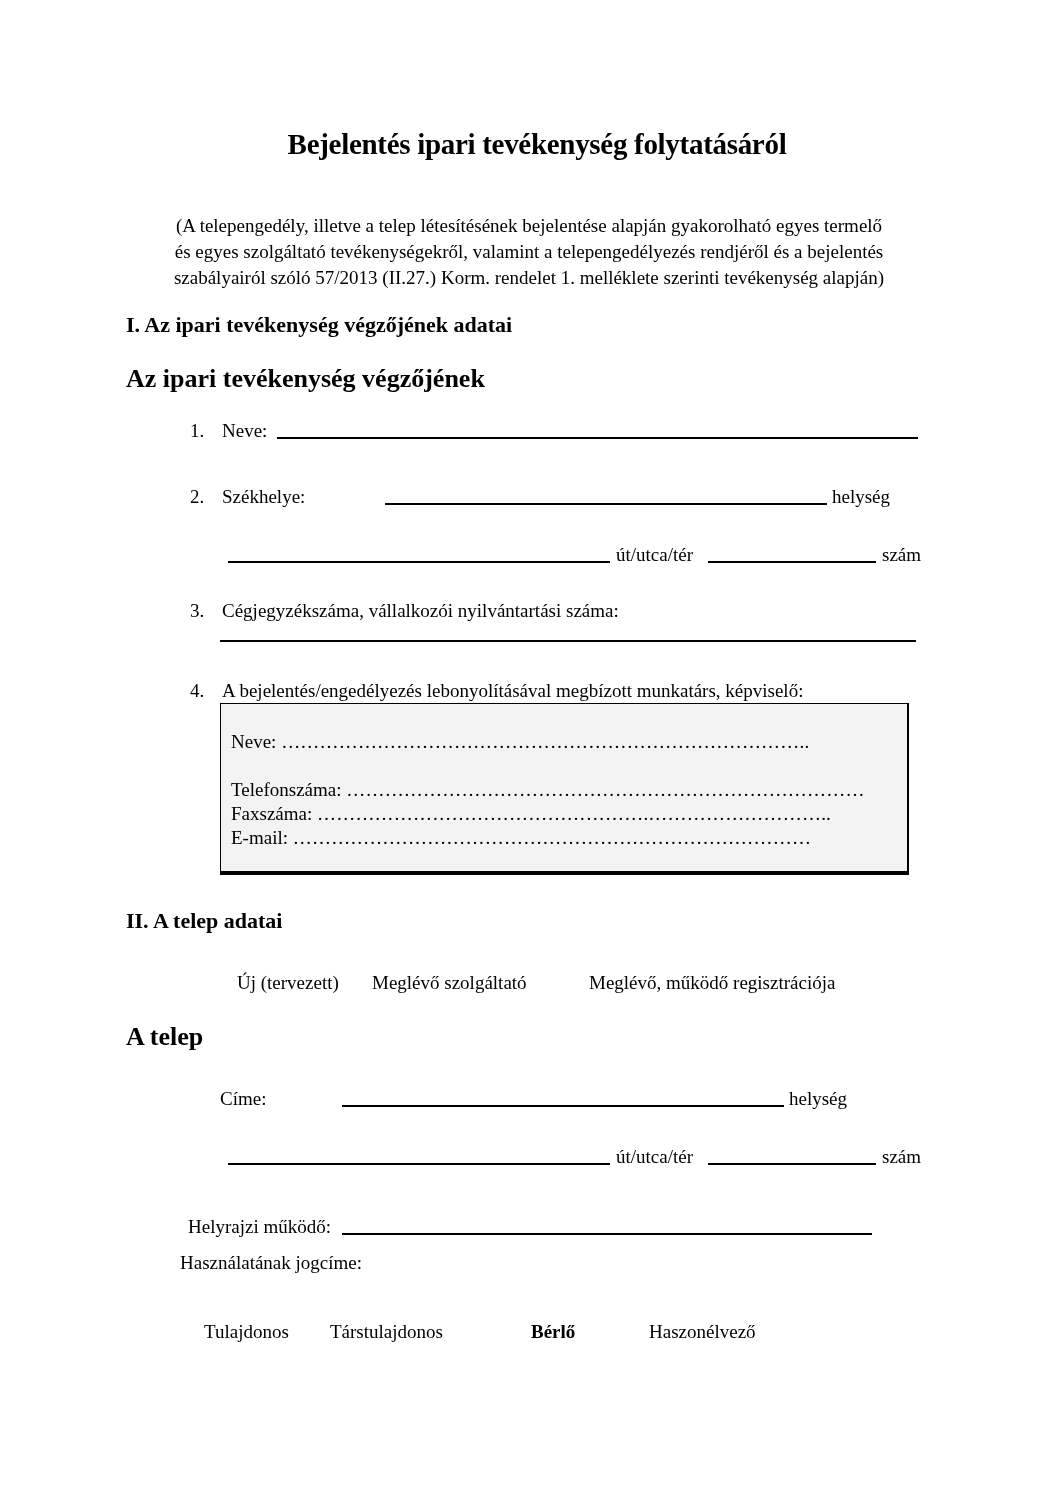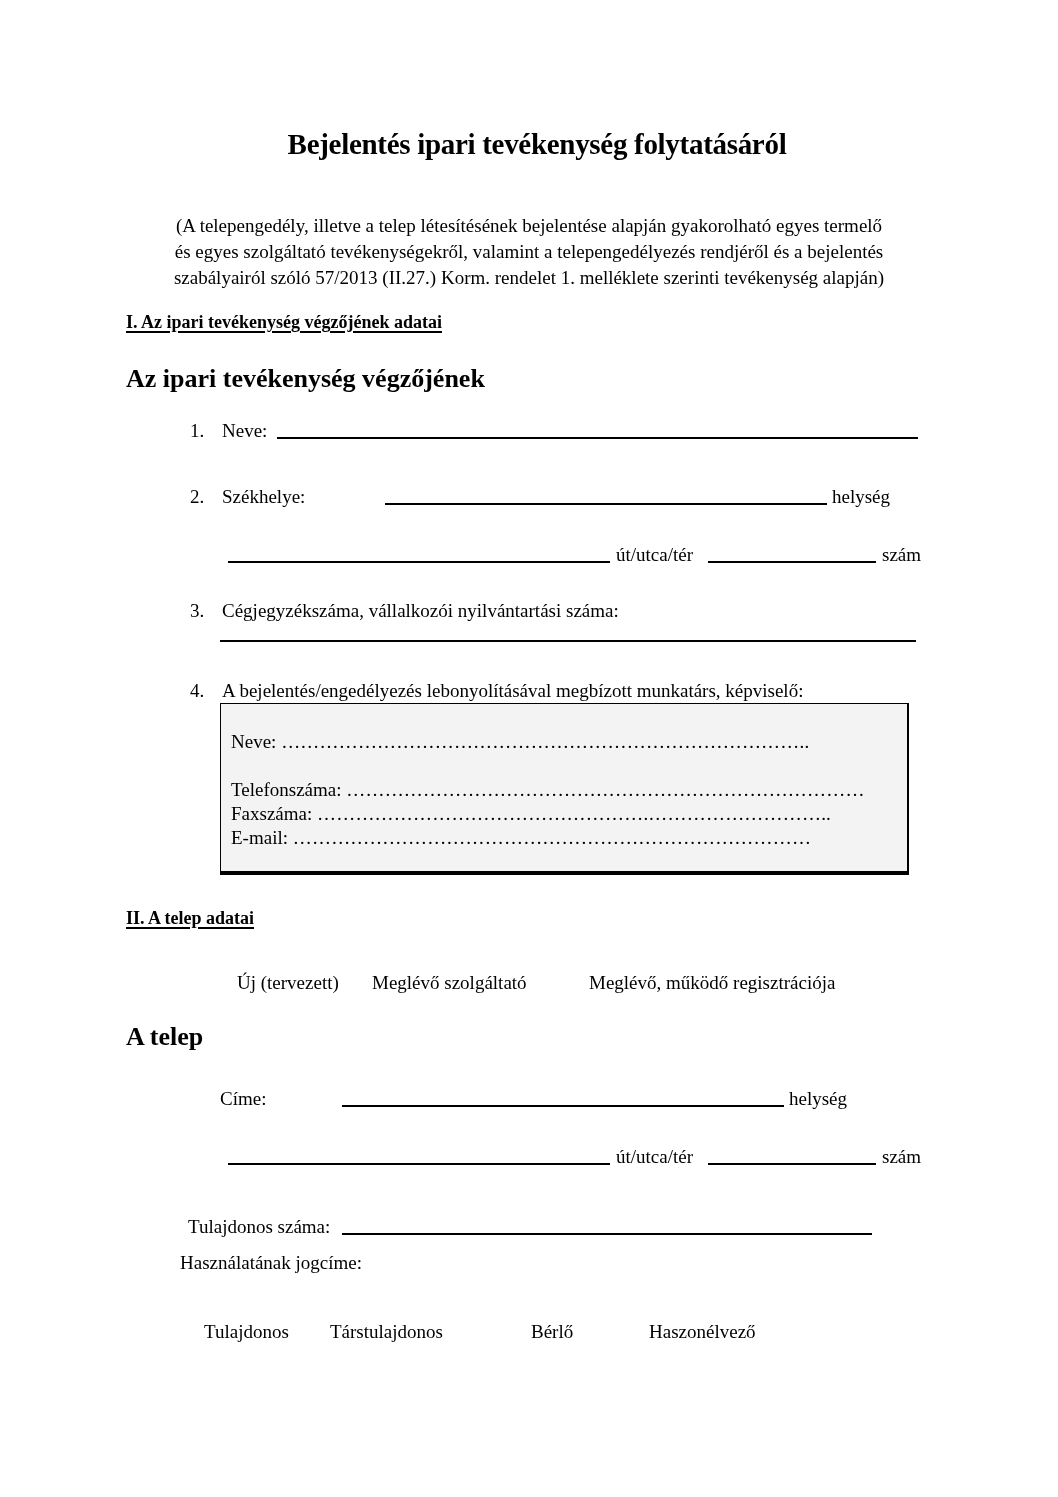--- a/index.html
+++ b/index.html
@@ -13,21 +13,21 @@
       left: 0; width: 1058px; top: 128px; text-align: center;
       font-size: 29px; font-weight: bold; letter-spacing: -0.3px; padding-left: 8px;
     }
     .intro {
       left: 126px; width: 806px; top: 213px;
       font-size: 19px; line-height: 26px; text-align: center;
       white-space: normal;
     }
     .intro span { display: block; white-space: nowrap; }
     .sec-head {
-      font-size: 18px; font-weight: bold; text-decoration: underline;
+      font-size: 22px; font-weight: bold; 
       text-underline-offset: 3px; text-decoration-thickness: 2px; text-align: center;
     }
     .sub-head { font-size: 26px; font-weight: bold; }
     .txt { font-size: 19px; }
     .line { position: absolute; height: 0; border-bottom: 2px solid #000; }
     .box {
       position: absolute; left: 220px; top: 703px; width: 689px; height: 172px;
       background: #f3f3f3; border: 1px solid #000;
       border-right-width: 2px; border-bottom: 4px solid #000;
       box-sizing: border-box;
@@ -102,21 +102,21 @@
 
 <div class="abs txt" style="left:220px; top:1088px;">Címe:</div>
 <div class="line" style="left:342px; top:1105px; width:442px;"></div>
 <div class="abs txt" style="left:789px; top:1088px;">helység</div>
 
 <div class="line" style="left:228px; top:1163px; width:382px;"></div>
 <div class="abs txt" style="left:616px; top:1146px;">út/utca/tér</div>
 <div class="line" style="left:708px; top:1163px; width:168px;"></div>
 <div class="abs txt" style="left:882px; top:1146px;">szám</div>
 
-<div class="abs txt" style="left:188px; top:1216px;">Tulajdonos száma:</div>
+<div class="abs txt" style="left:188px; top:1216px;">Helyrajzi működő:</div>
 <div class="line" style="left:342px; top:1233px; width:530px;"></div>
 
 <div class="abs txt" style="left:180px; top:1252px;">Használatának jogcíme:</div>
 
 <div class="abs txt" style="left:204px; top:1321px;">Tulajdonos</div>
 <div class="abs txt" style="left:330px; top:1321px;">Társtulajdonos</div>
-<div class="abs txt" style="left:531px; top:1321px;">Bérlő</div>
+<div class="abs txt" style="left:531px; top:1321px;font-weight:bold;">Bérlő</div>
 <div class="abs txt" style="left:649px; top:1321px;">Haszonélvező</div>
 
 </body></html>

